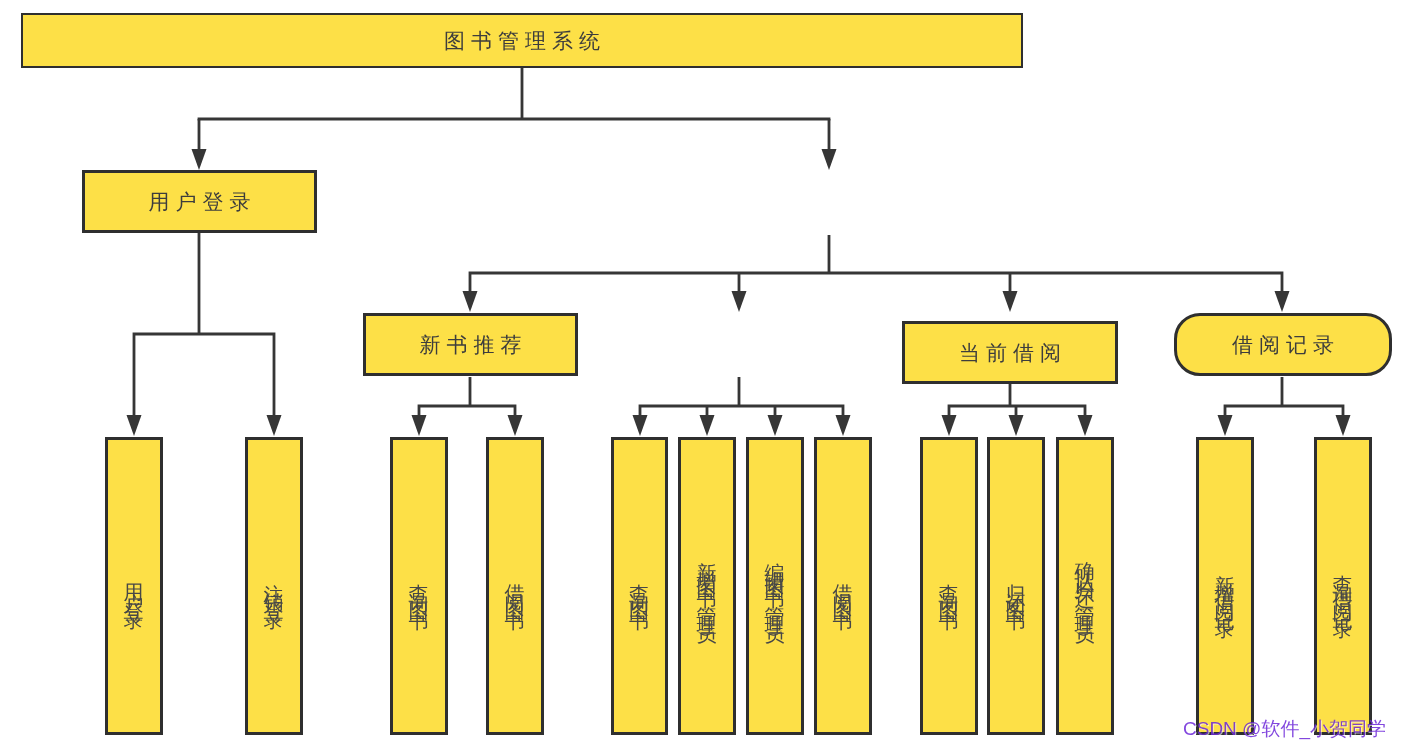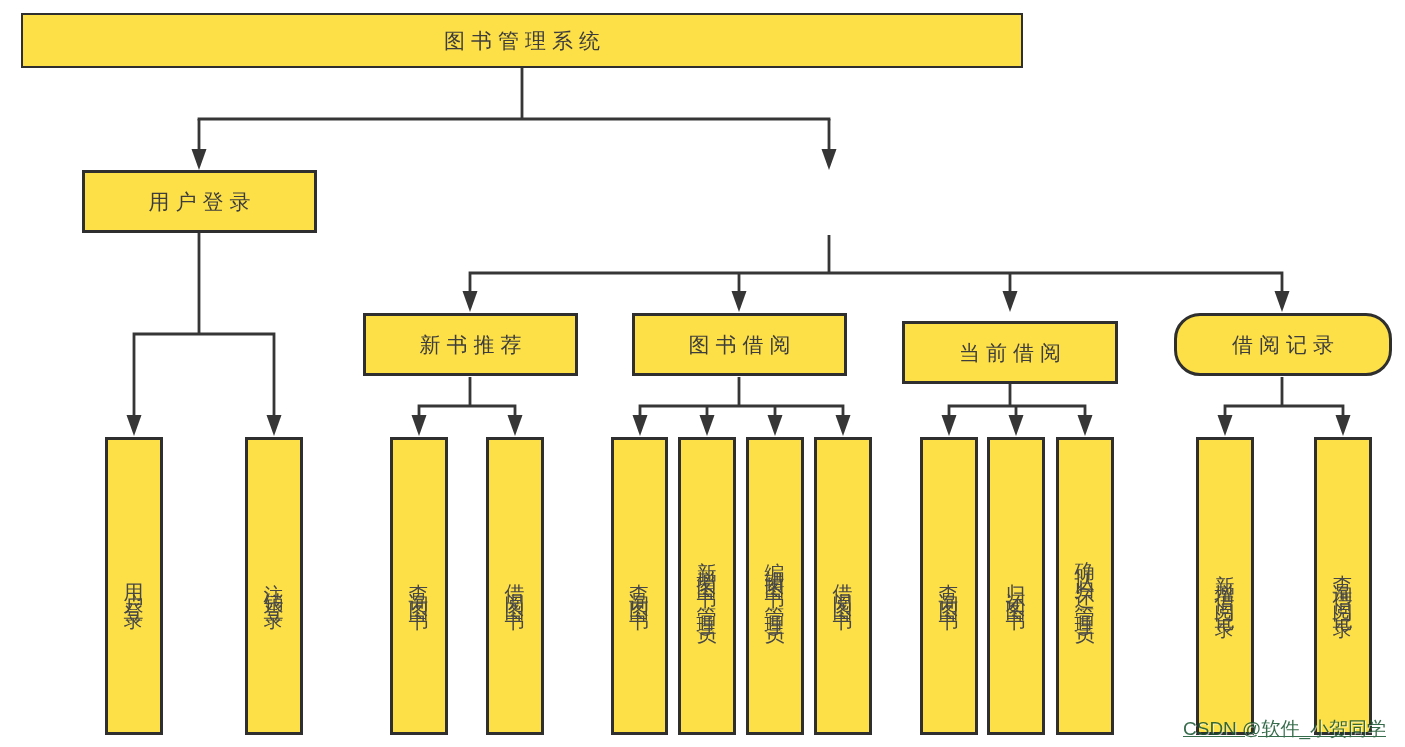--- a/index.html
+++ b/index.html
@@ -44,26 +44,25 @@
     font-size: 20px;
     letter-spacing: 9px;
     line-height: 1;
     color: #474747;
   }
   #watermark {
     position: absolute;
     left: 1183px;
     top: 716px;
     font-size: 19px;
-    color: #14532d;
+    color: #6d28d9;
     opacity: 0.85;
     white-space: nowrap;
     z-index: 5;
     text-shadow: 1px 1px 0 rgba(255,255,255,0.7);
-    text-decoration: underline;
   }
 </style>
 </head>
 <body>
 
 <div id="canvas">
 
   <svg id="connectors" width="1405" height="747" viewBox="0 0 1405 747">
     <g stroke="#363636" stroke-width="2.8" fill="none">
 
@@ -104,21 +103,20 @@
       <polygon points="1217.5,415 1232.5,415 1225,436"></polygon>
       <polygon points="1335.5,415 1350.5,415 1343,436"></polygon>
     </g>
   </svg>
 
   <div class="box hbox root" style="left:21px; top:13px; width:1002px; height:55px;">图书管理系统</div>
 
   <div class="box hbox" style="left:82px; top:170px; width:235px; height:63px;">用户登录</div>
 
   <div class="box hbox" style="left:363px; top:313px; width:215px; height:63px;">新书推荐</div>
-  <div class="box hbox" style="left:632px; top:313px; width:215px; height:63px;">图书借阅</div>
   <div class="box hbox" style="left:902px; top:313px; width:216px; height:63px;margin-top:8px;">当前借阅</div>
   <div class="box hbox" style="left:1174px; top:313px; width:218px; height:63px;border-radius:26px;">借阅记录</div>
 
   <div class="box leaf" style="left:105px; top:437px; width:58px; height:298px;">用户登录</div>
   <div class="box leaf" style="left:245px; top:437px; width:58px; height:298px;">注销登录</div>
 
   <div class="box leaf" style="left:390px; top:437px; width:58px; height:298px;">查询图书</div>
   <div class="box leaf" style="left:486px; top:437px; width:58px; height:298px;">借阅图书</div>
 
   <div class="box leaf" style="left:611px; top:437px; width:57px; height:298px;">查询图书</div>

